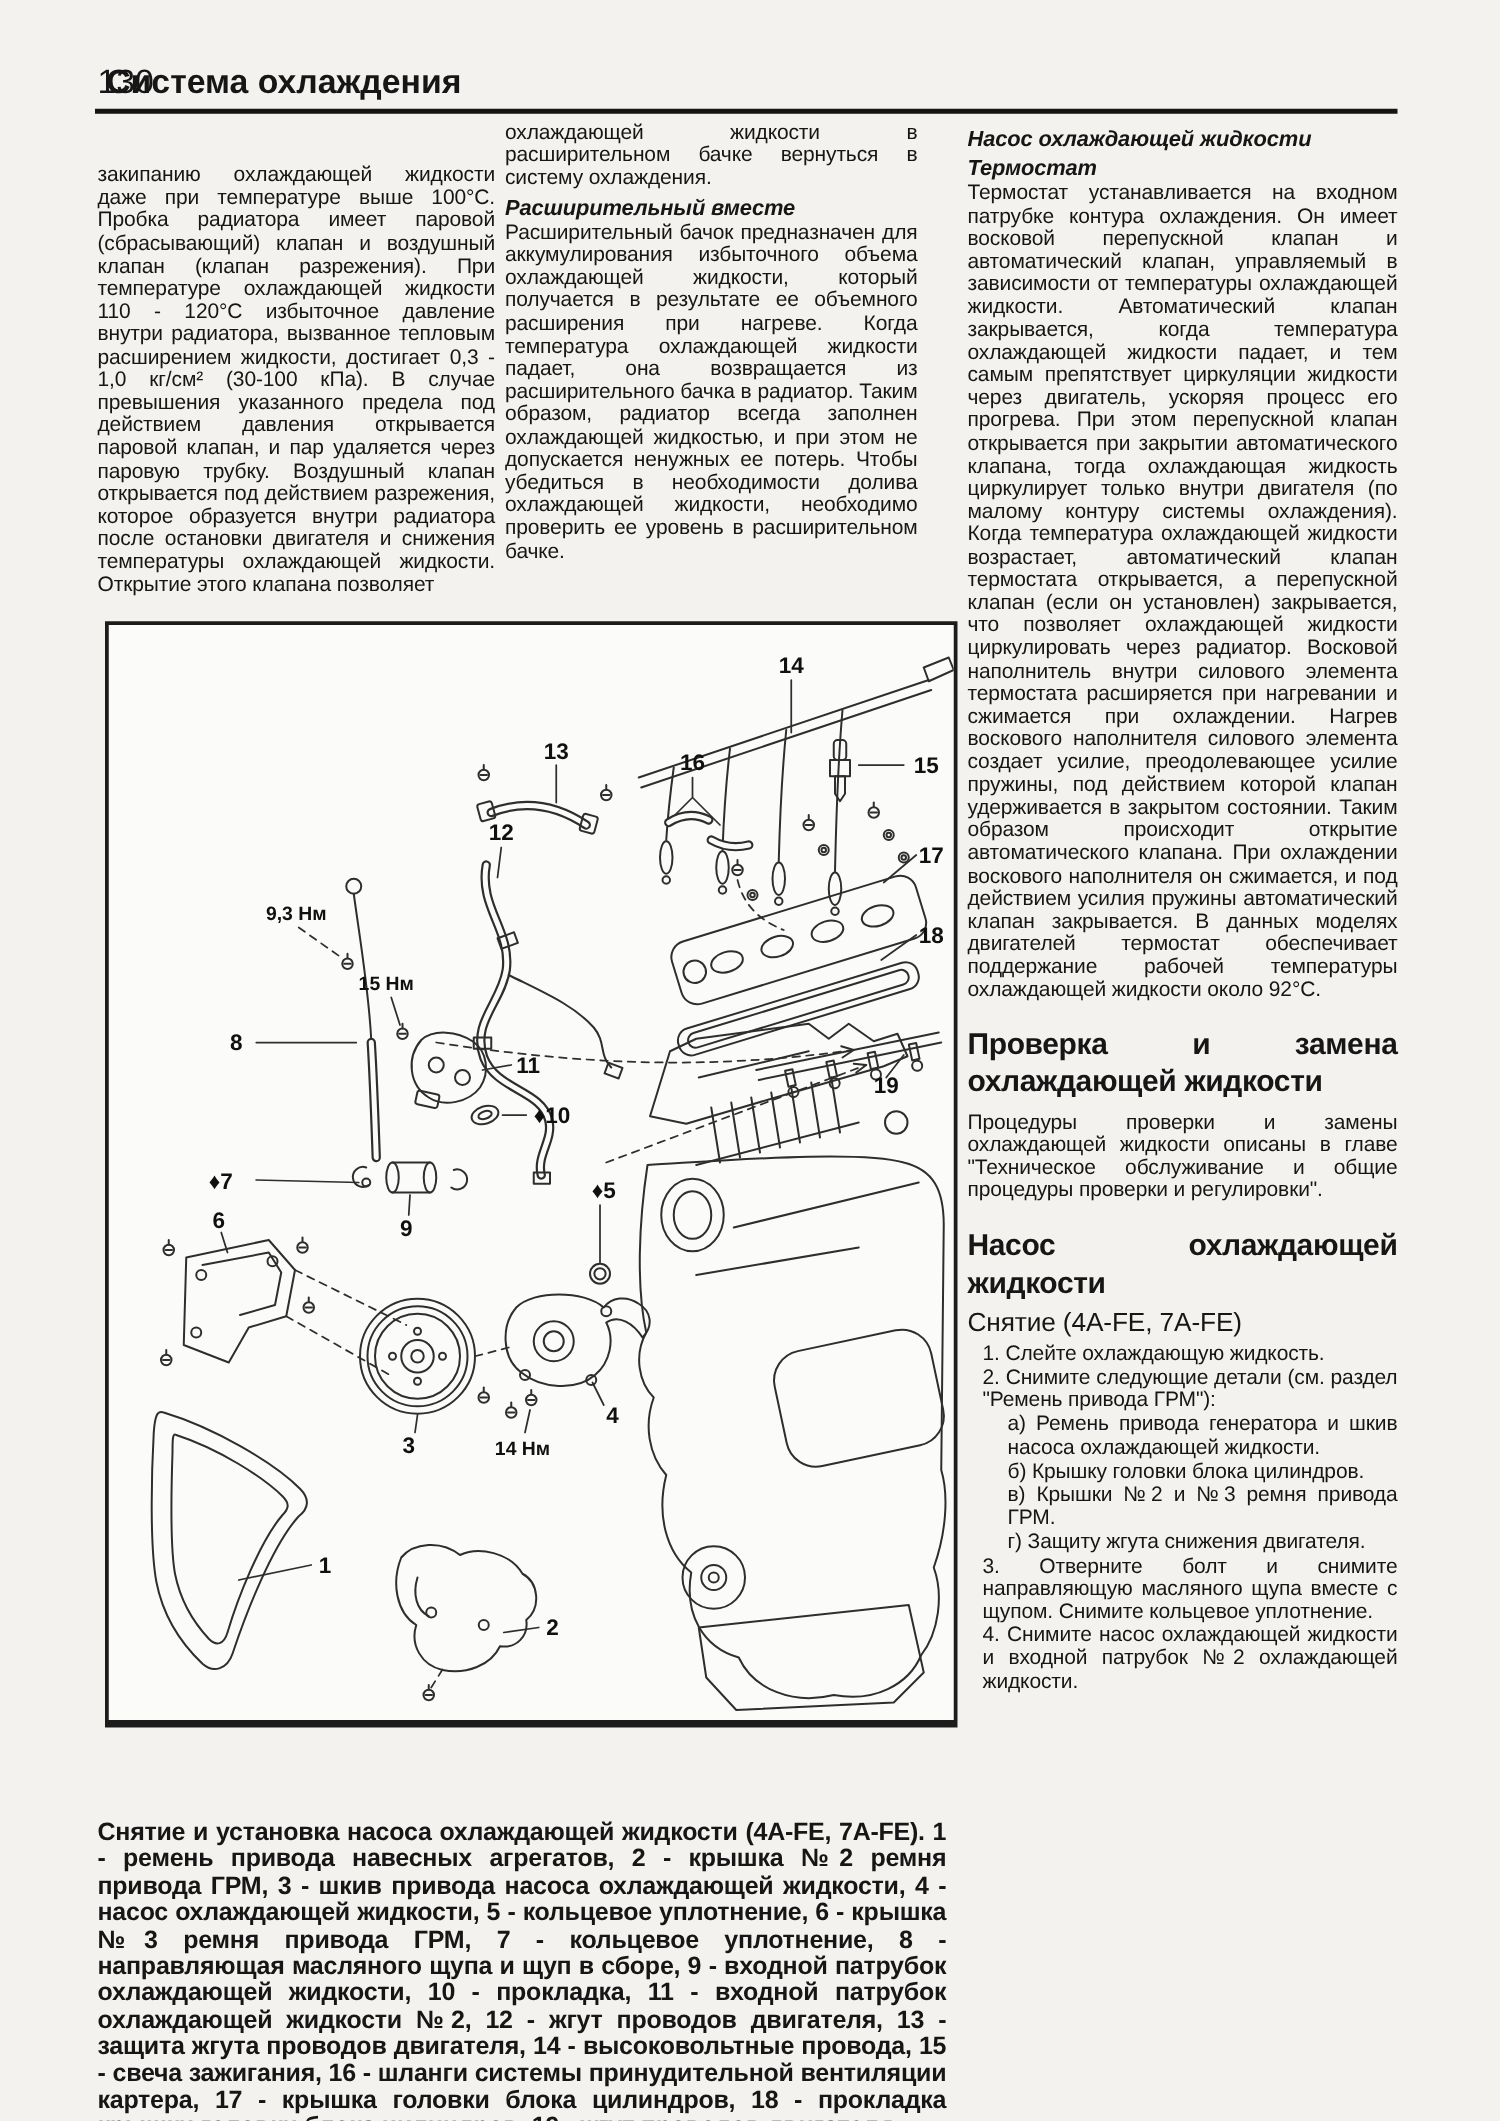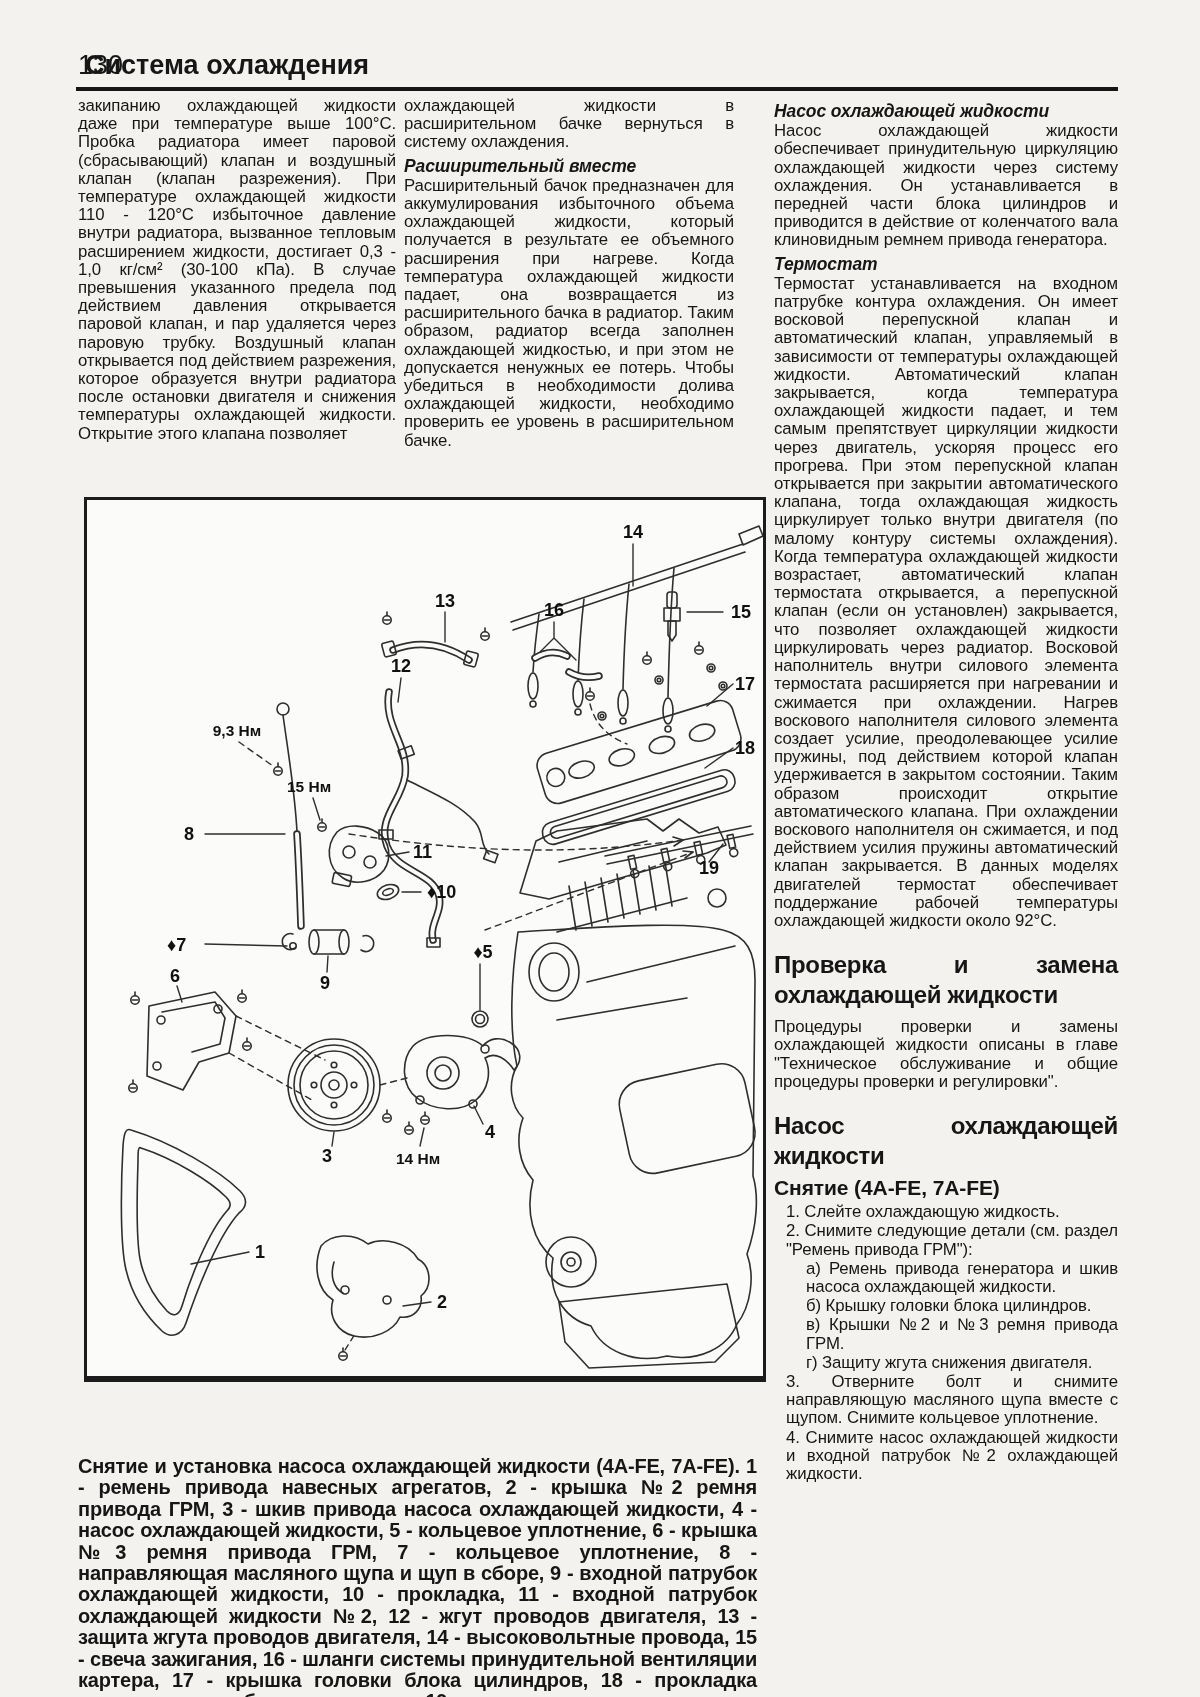--- a/index.html
+++ b/index.html
@@ -6,27 +6,27 @@
   body{
     width:1200px;height:1697px;position:relative;
     background:#f3f2ee;
     font-family:"Liberation Sans","DejaVu Sans",sans-serif;
     color:#161616;
   }
   .page-number{position:absolute;left:78px;top:50px;font-size:27px;font-weight:normal;}
   .page-title{position:absolute;left:85px;top:50px;width:1032px;text-align:left;font-size:27px;font-weight:bold;}
   .header-rule{position:absolute;left:76px;top:87px;width:1042px;height:4px;background:#151515;}
   .col{position:absolute;top:97px;font-size:16.8px;line-height:18.2px;text-align:justify;letter-spacing:-0.1px;}
-  #col1{left:78px;width:318px;}
+  #col1{left:78px;width:318px;margin-top:34px;}
   #col2{left:404px;width:330px;}
   #col3{left:774px;width:344px;}
   .col p{margin:0 0 3px 0;}
   .sub-head{font-size:17.5px;font-weight:bold;font-style:italic;margin:5px 0 2px 0;}
   .big-head{font-size:24px;line-height:30px;font-weight:bold;margin:20px 0 8px 0;letter-spacing:-0.3px;}
-  .mid-head{font-size:21px;font-weight:bold;margin:2px 0 6px 0;}
+  .mid-head{font-size:21px;font-weight:normal;margin:2px 0 6px 0;}
   .step{margin:0 0 1px 12px;}
   .step.sub{padding-left:20px;}
   .figure-frame{
     position:absolute;left:84px;top:497px;width:676px;height:876px;
     background:#fbfbf9;border:3px solid #1c1c1c;border-bottom-width:6px;box-sizing:content-box;
   }
   .figure-frame svg{display:block;width:676px;height:876px;}
   .figure-caption{
     position:absolute;left:78px;top:1456px;width:679px;
     font-size:20px;line-height:21.4px;font-weight:bold;text-align:justify;letter-spacing:-0.2px;
@@ -51,21 +51,20 @@
 </div>
 
 <div class="col" id="col2">
   <p>охлаждающей жидкости в расширительном бачке вернуться в систему охлаждения.</p>
   <div class="sub-head">Расширительный вместе</div>
   <p>Расширительный бачок предназначен для аккумулирования избыточного объема охлаждающей жидкости, который получается в результате ее объемного расширения при нагреве. Когда температура охлаждающей жидкости падает, она возвращается из расширительного бачка в радиатор. Таким образом, радиатор всегда заполнен охлаждающей жидкостью, и при этом не допускается ненужных ее потерь. Чтобы убедиться в необходимости долива охлаждающей жидкости, необходимо проверить ее уровень в расширительном бачке.</p>
 </div>
 
 <div class="col" id="col3">
   <div class="sub-head">Насос охлаждающей жидкости</div>
-  <p>Насос охлаждающей жидкости обеспечивает принудительную циркуляцию охлаждающей жидкости через систему охлаждения. Он устанавливается в передней части блока цилиндров и приводится в действие от коленчатого вала клиновидным ремнем привода генератора.</p>
   <div class="sub-head">Термостат</div>
   <p>Термостат устанавливается на входном патрубке контура охлаждения. Он имеет восковой перепускной клапан и автоматический клапан, управляемый в зависимости от температуры охлаждающей жидкости. Автоматический клапан закрывается, когда температура охлаждающей жидкости падает, и тем самым препятствует циркуляции жидкости через двигатель, ускоряя процесс его прогрева. При этом перепускной клапан открывается при закрытии автоматического клапана, тогда охлаждающая жидкость циркулирует только внутри двигателя (по малому контуру системы охлаждения). Когда температура охлаждающей жидкости возрастает, автоматический клапан термостата открывается, а перепускной клапан (если он установлен) закрывается, что позволяет охлаждающей жидкости циркулировать через радиатор. Восковой наполнитель внутри силового элемента термостата расширяется при нагревании и сжимается при охлаждении. Нагрев воскового наполнителя силового элемента создает усилие, преодолевающее усилие пружины, под действием которой клапан удерживается в закрытом состоянии. Таким образом происходит открытие автоматического клапана. При охлаждении воскового наполнителя он сжимается, и под действием усилия пружины автоматический клапан закрывается. В данных моделях двигателей термостат обеспечивает поддержание рабочей температуры охлаждающей жидкости около 92°С.</p>
   <div class="big-head">Проверка и замена охлаждающей жидкости</div>
   <p>Процедуры проверки и замены охлаждающей жидкости описаны в главе "Техническое обслуживание и общие процедуры проверки и регулировки".</p>
   <div class="big-head">Насос охлаждающей жидкости</div>
   <div class="mid-head">Снятие (4A-FE, 7A-FE)</div>
   <div class="step">1. Слейте охлаждающую жидкость.</div>
   <div class="step">2. Снимите следующие детали (см. раздел "Ремень привода ГРМ"):</div>
   <div class="step sub">а) Ремень привода генератора и шкив насоса охлаждающей жидкости.</div>
   <div class="step sub">б) Крышку головки блока цилиндров.</div>

